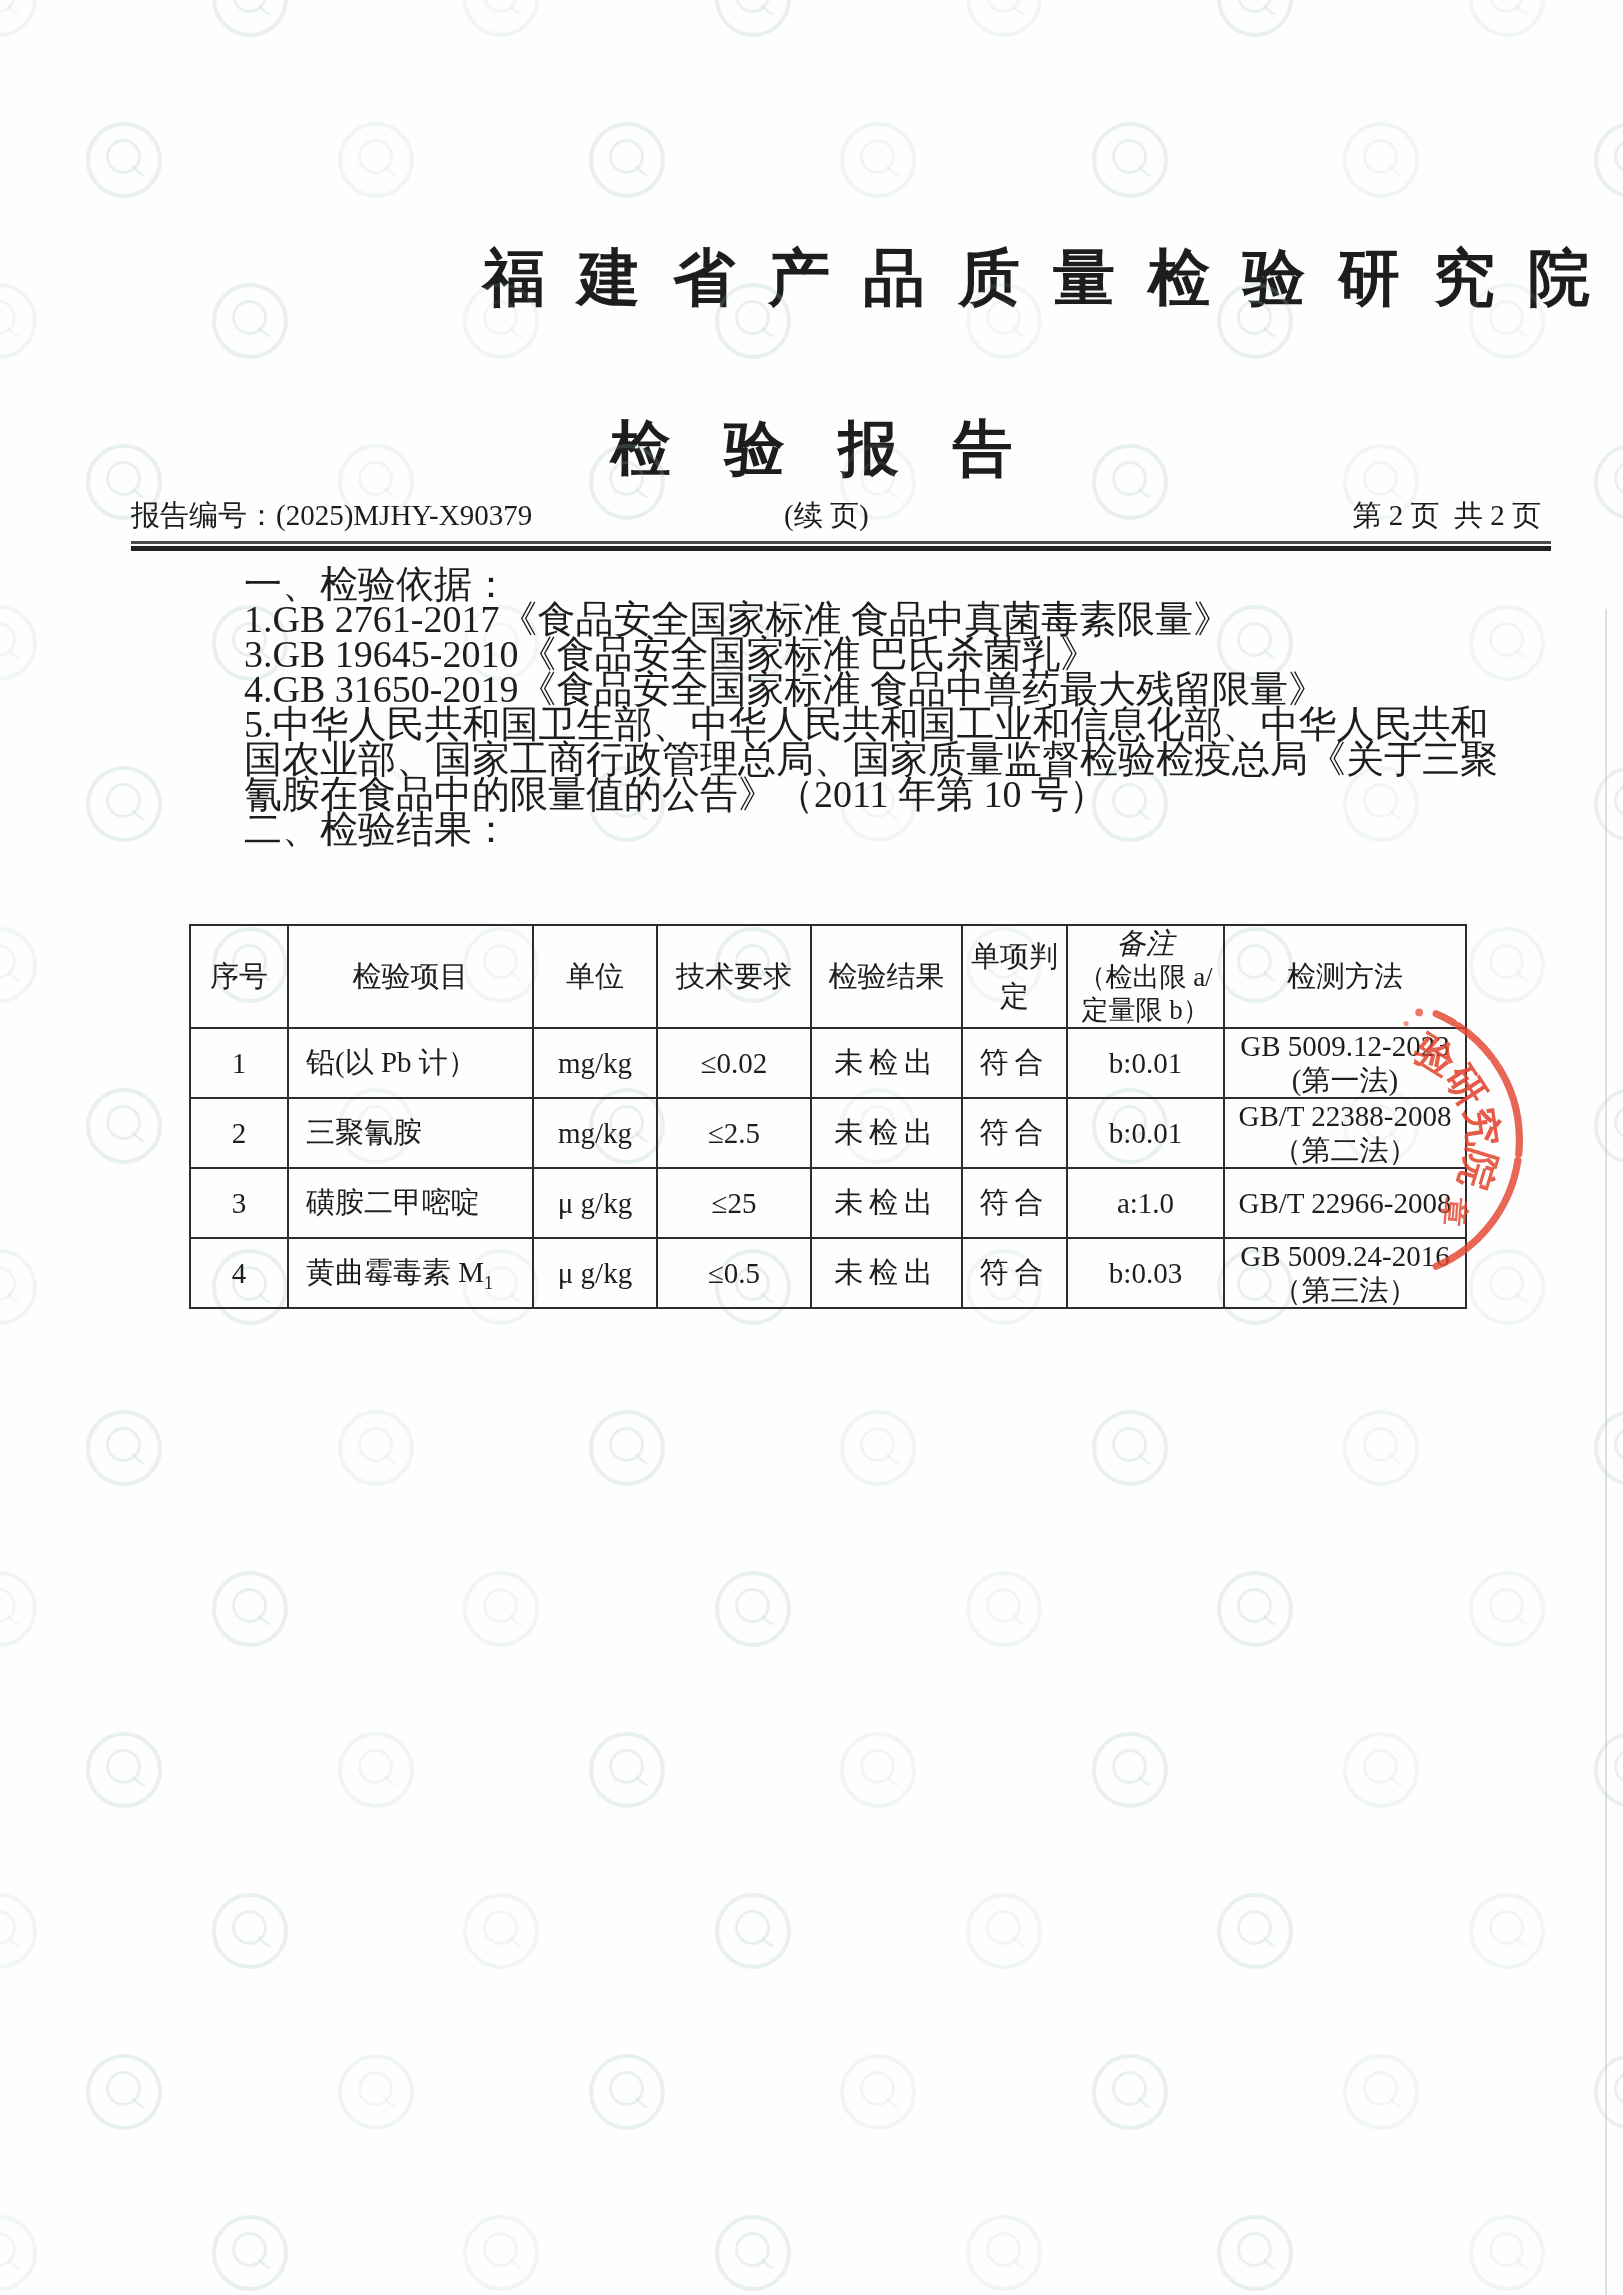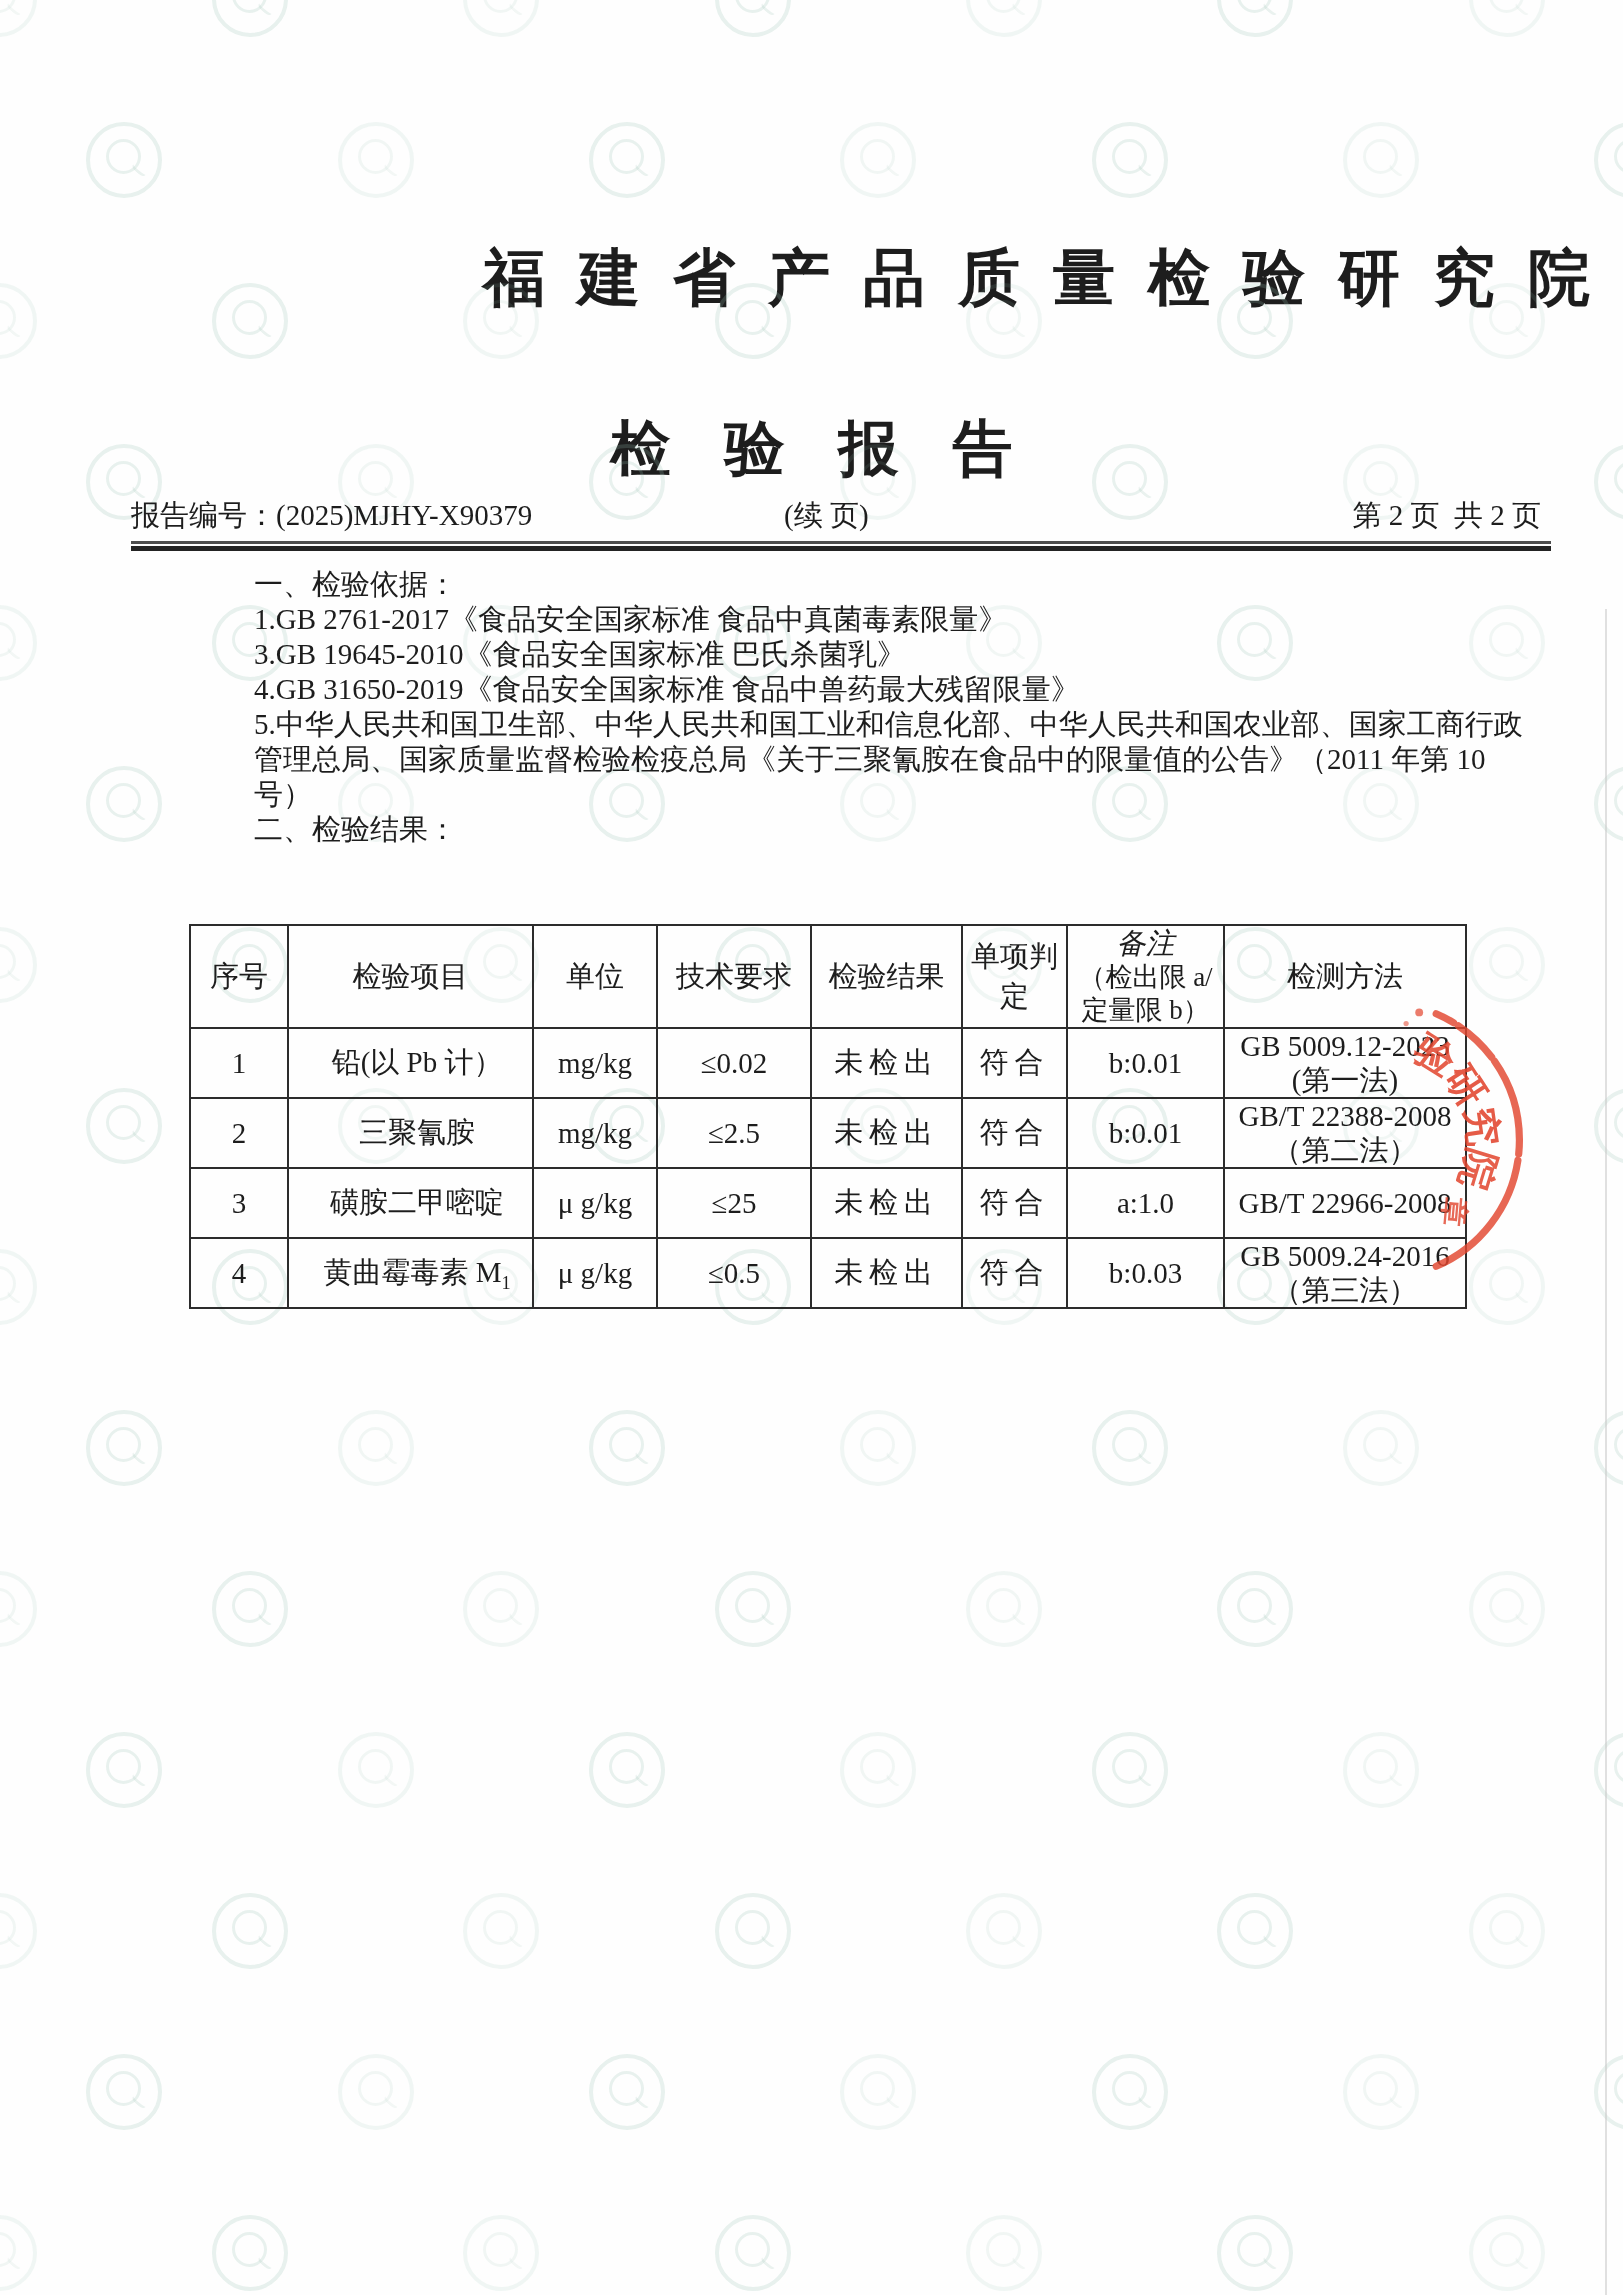--- a/index.html
+++ b/index.html
@@ -51,38 +51,38 @@
   .m-no{left:276px;font-family:"Liberation Serif","DejaVu Serif",serif;}
   .m-cont{left:784px;}
   .m-pages{right:82px;}
   
   .rule{position:absolute;top:541px;left:131px;width:1420px;}
   .rule i{display:block;}
   .rule .r1{height:2.6px;background:#4e4e4e;}
   .rule .r2{height:5.2px;background:#232323;margin-top:2px;}
   
   .body-text{
-    position:absolute;top:567px;left:254px;width:1272px;
-    font-size:29px;line-height:35px;
+    position:absolute;top:567px;left:244px;width:1272px;
+    font-size:38px;line-height:35px;
   }
   .body-text p{margin:0;}
   
   .results-table{
     position:absolute;top:924px;left:189px;
     border-collapse:collapse;table-layout:fixed;
     font-size:29px;color:#1d1d1d;
   }
   .results-table,
   .results-table th,.results-table td{border:2px solid #2c2c2c;}
   .results-table{border-width:2.6px;}
   .results-table thead tr{height:103px;}
   .results-table tbody tr{height:70px;}
   .results-table th{font-weight:400;text-align:center;vertical-align:middle;padding:0 3.9px;}
   .results-table td{text-align:center;vertical-align:middle;padding:0 3.9px;}
-  .results-table td.cell-item{text-align:center;padding-left:17px;}
+  .results-table td.cell-item{text-align:left;padding-left:17px;}
   .results-table .note-small{font-size:27px;line-height:33px;white-space:pre;}
   .note-first{line-height:35px;font-style:italic;}
   .cell-spaced{letter-spacing:5.9px;}
   .method-line{line-height:34px;}
   sub{font-size:18.3px;}
   
   .closing{
     position:absolute;top:1313px;left:189px;width:1276px;margin:0;
     text-align:center;font-size:30px;letter-spacing:2.6px;
   }

